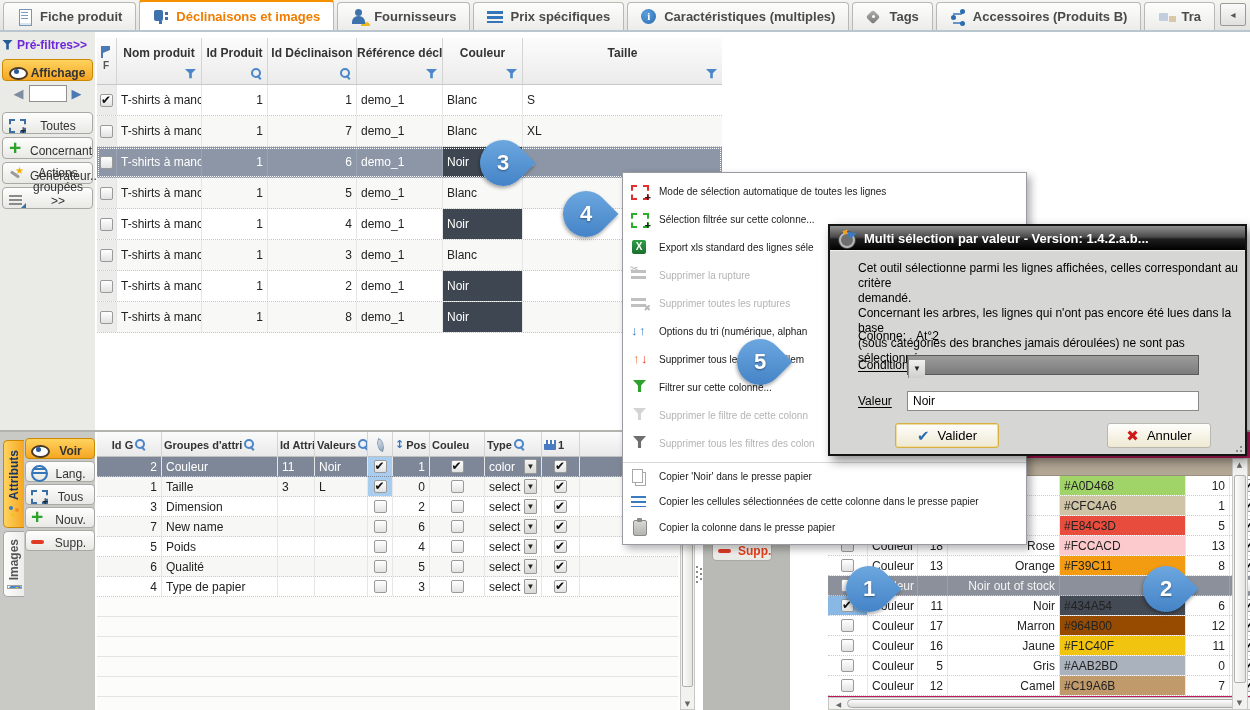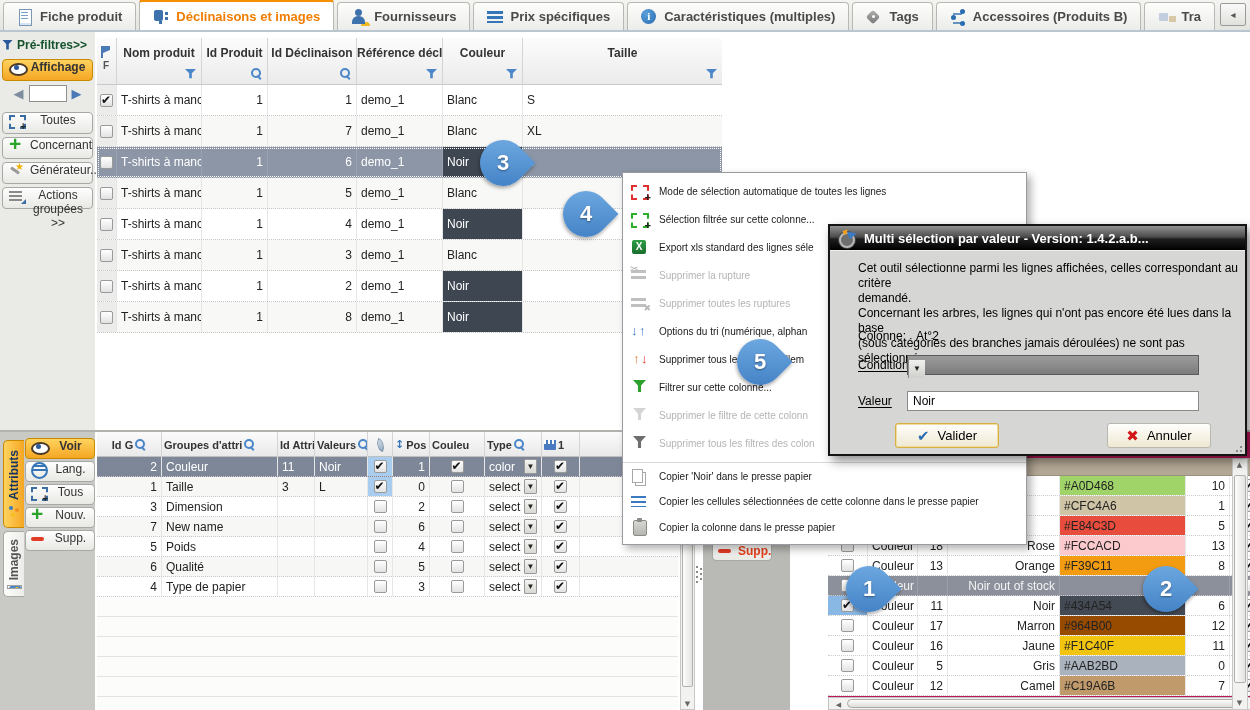--- a/index.html
+++ b/index.html
@@ -48,24 +48,24 @@
   .ic-share::before { content:""; position:absolute; left:1px; top:6px; width:5px; height:5px;
       border-radius:50%; background:#2a6cb0; box-shadow:9px -6px 0 #2a6cb0,9px 6px 0 #2a6cb0; }
   .ic-share::after { content:""; position:absolute; left:3px; top:4px; width:9px; height:7px;
       border-top:2px solid #2a6cb0; border-bottom:2px solid #2a6cb0; transform:skewY(0deg); opacity:.7; }
   .ic-truck::before { content:""; position:absolute; left:1px; top:4px; width:9px; height:8px;
       background:#c2cede; box-shadow:9px 2px 0 -1px #d8c8a8; border-radius:1px; }
 
   
   .sidebar { position:absolute; left:0; top:32px; width:95px; height:400px; background:#eaeae6; }
   .prefilters { display:flex; align-items:center; gap:4px; padding:6px 2px 4px 2px;
-      color:#14532d; font-weight:bold; font-size:12px; }
+      color:#6d28d9; font-weight:bold; font-size:12px; }
   .funnel-blue { width:11px; height:11px; background:#2a5a9a;
       clip-path:polygon(0 0,100% 0,62% 42%,62% 92%,38% 92%,38% 42%); }
-  .btn { display:flex; align-items:flex-start; gap:5px; margin:3px 2px; padding:0 6px; height:22px;
+  .btn { display:flex; align-items:flex-end; gap:5px; margin:3px 2px; padding:0 6px; height:22px;
       background:linear-gradient(180deg,#fefefe,#e8e8e4); border:1px solid #a8a8a4;
       border-radius:4px; font-size:12px; color:#333; cursor:default; }
   .btn .lbl { flex:1; text-align:center; }
   .btn.orange { background:linear-gradient(180deg,#ffd35e,#f5a623); border-color:#c98a00; font-weight:bold; }
   .nav { display:flex; align-items:center; justify-content:center; gap:5px; margin:4px 0 10px 0; }
   .nav-arrow { font-size:13px; color:#7e8ea0; cursor:default; }
   .nav-arrow.right { color:#4a7ab5; }
   .nav-box { width:38px; height:17px; background:#fff; border:1px solid #909090; }
 
   

